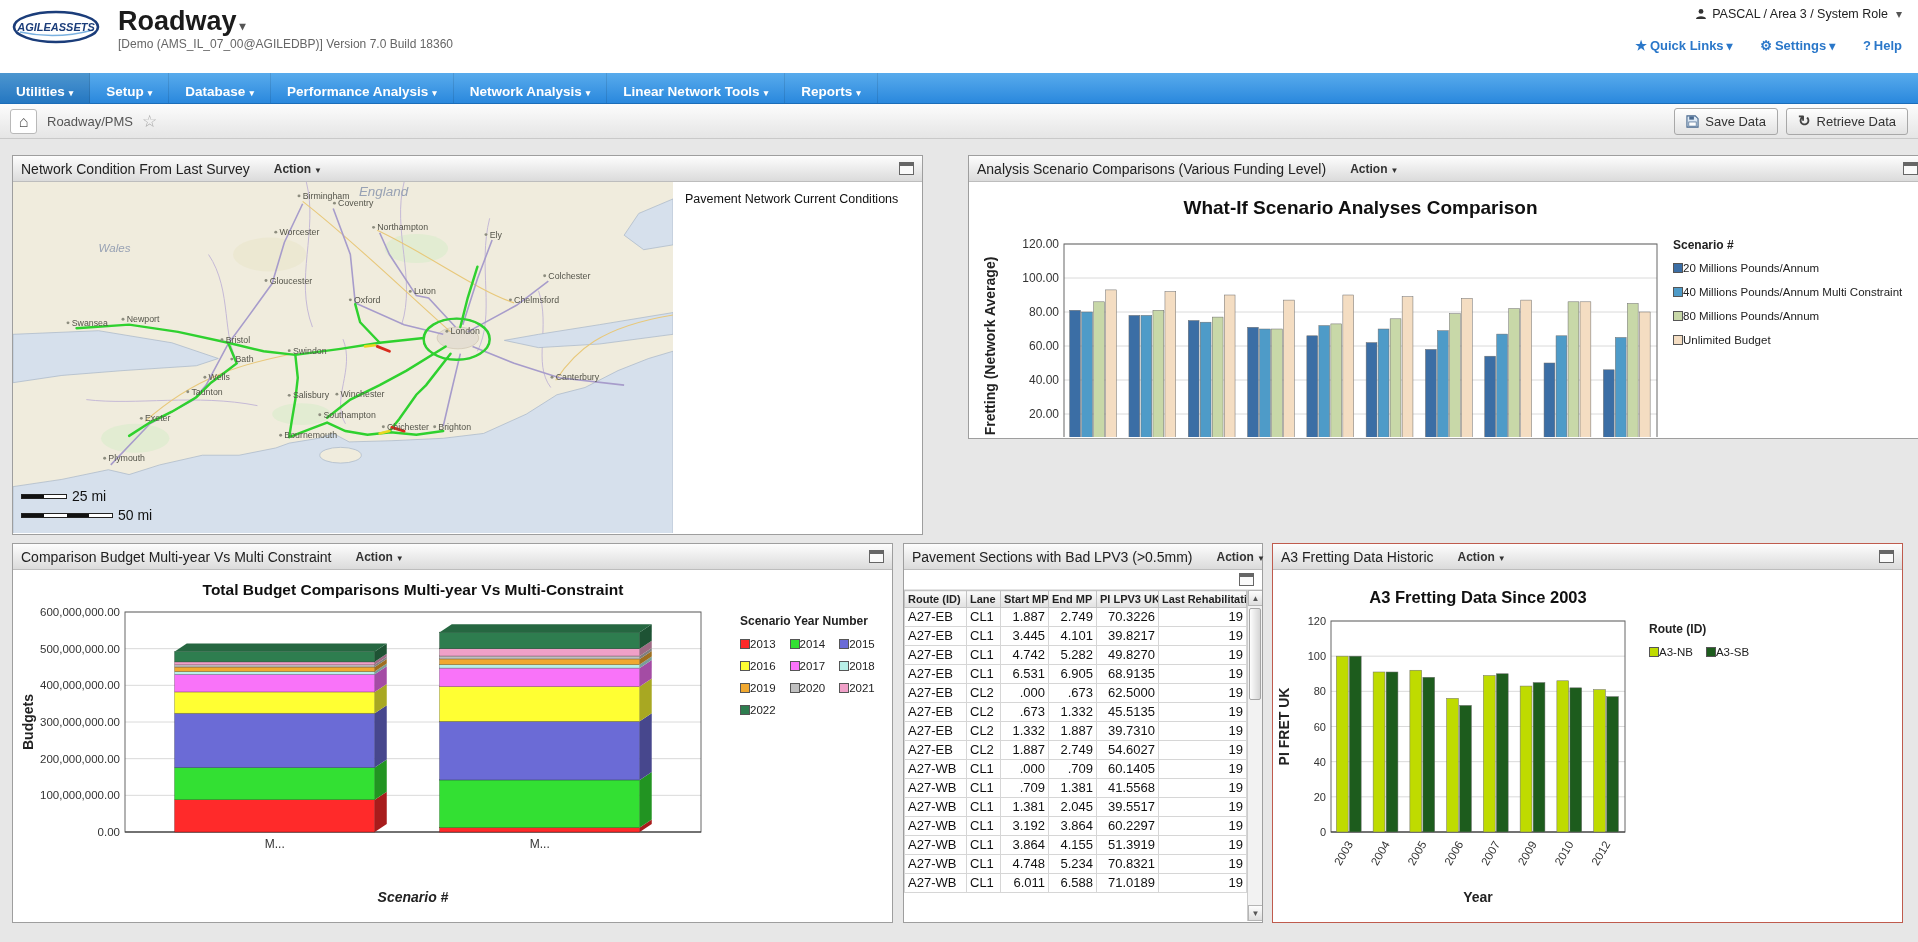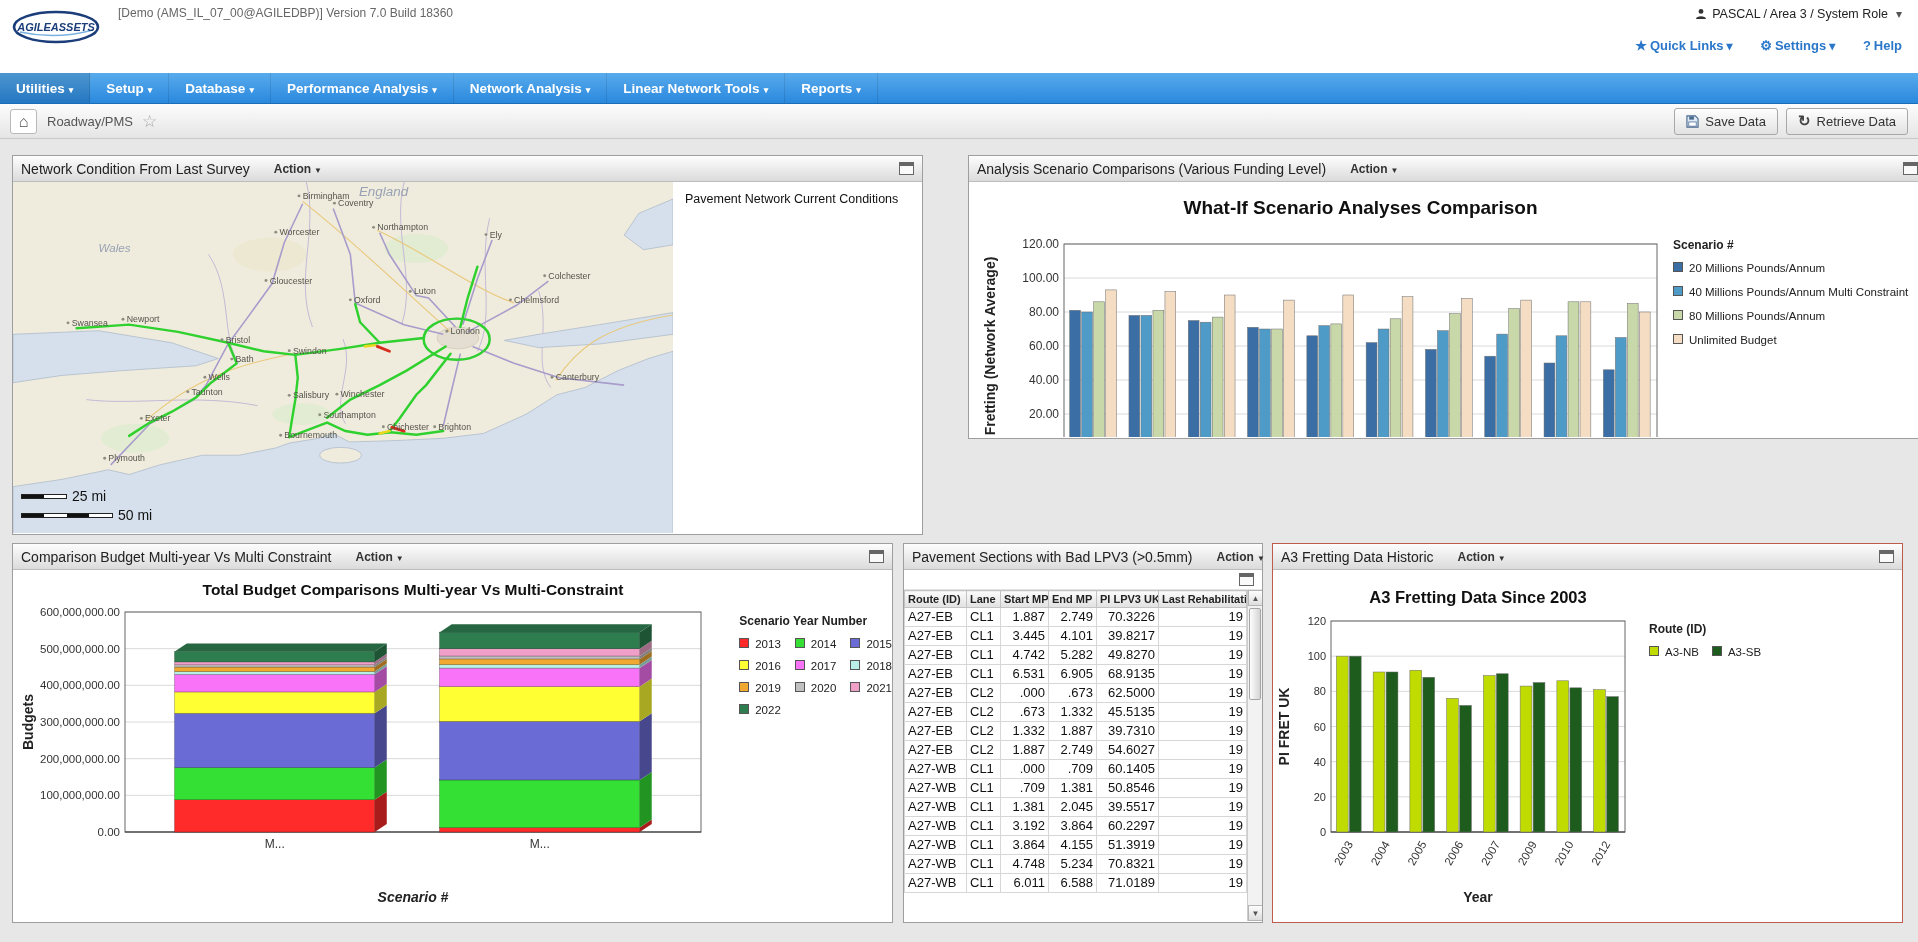--- a/index.html
+++ b/index.html
@@ -14,21 +14,21 @@
 .caret{font-size:12px;color:#555;margin-left:3px}
 .app-subtitle{font-size:12px;color:#666;}
 .header-right{position:absolute;right:16px;top:7px;text-align:right}
 .user-row{font-size:12.5px;color:#222;cursor:pointer;display:flex;align-items:center;gap:5px;justify-content:flex-end}
 .links-row{margin-top:17px;font-size:13px;color:#2a77c9;font-weight:bold}
 .hlink{margin-left:24px;cursor:pointer;white-space:nowrap}
 .hicon{font-size:13px;margin-right:3px}
 .links-row .caret{color:#2a77c9}
 
 .navbar{position:absolute;top:73px;left:0;width:1918px;height:31px;background:linear-gradient(#58abec,#2a88dd);border-bottom:1px solid #1c6db8;display:flex}
-.nav-item{color:#fff;font-weight:bold;font-size:13.5px;padding:0 16px;line-height:31px;cursor:pointer;border-right:1px solid rgba(0,0,0,0.10);white-space:nowrap}
+.nav-item{color:#fff;font-weight:bold;font-size:13.5px;padding:0 16px;line-height:37px;cursor:pointer;border-right:1px solid rgba(0,0,0,0.10);white-space:nowrap}
 .nav-item:first-child{background:rgba(0,0,0,0.12)}
 .ncaret{font-size:9px;margin-left:4px}
 
 .crumbbar{position:absolute;top:104px;left:0;width:1918px;height:35px;background:linear-gradient(#fcfcfc,#e5e5e5);border-bottom:1px solid #c9c9c9;display:flex;align-items:center;padding:0 10px}
 .home-btn{width:27px;height:25px;background:#fff;border:1px solid #b9b9b9;border-radius:3px;text-align:center;line-height:23px;font-size:16px;color:#555;cursor:pointer}
 .crumb-text{font-size:13px;color:#555;margin-left:10px}
 .fav-star{font-size:17px;color:#a8a8a8;margin-left:9px;cursor:pointer}
 .crumb-actions{margin-left:auto;display:flex;gap:8px}
 .tool-btn{display:flex;align-items:center;gap:6px;height:27px;padding:0 11px;background:linear-gradient(#fefefe,#e2e2e2);border:1px solid #a8a8a8;border-radius:3px;font-size:13px;color:#333;font-family:inherit;cursor:pointer}
 .refresh-icon{font-size:15px;color:#444;font-weight:bold}
@@ -49,21 +49,21 @@
 .map-legend-title{font-size:12.5px;color:#111}
 .mlegend-item{display:flex;align-items:center;gap:4px;font-size:12.5px;color:#222;margin-top:4px}
 .scalebar{position:absolute;left:8px;bottom:10px;font-size:14px;color:#111}
 .scale-row{display:flex;align-items:center;gap:5px;margin-top:3px}
 .sbar{height:5px;border:1px solid #222;background:linear-gradient(90deg,#111 50%,#fff 50%)}
 .sbar-25{width:46px}
 .sbar-50{width:92px;background:linear-gradient(90deg,#111 25%,#fff 25%,#fff 50%,#111 50%,#111 75%,#fff 75%)}
 
 .chart-legend{font-size:11.5px;color:#222;flex:none}
 .legend-title{font-weight:bold;font-size:12px;margin-bottom:10px;white-space:nowrap}
-.legend-item{display:flex;align-items:flex-start;gap:6px;white-space:nowrap}
+.legend-item{display:flex;align-items:center;white-space:nowrap}
 .legend-col .legend-items .legend-item{margin-bottom:12px}
 .legend-grid .legend-items{display:grid;grid-template-columns:repeat(3,auto);gap:10px 14px}
 .legend-row .legend-items{display:flex;gap:13px}
 .swatch{width:10px;height:10px;border:1px solid #555;display:inline-block;flex:none}
 #legend-whatif{margin:56px 0 0 4px}
 #legend-budget{margin:44px 0 0 22px}
 #legend-a3{margin:52px 0 0 8px}
 
 .table-topstrip{height:20px;position:relative;border-bottom:1px solid #e4e4e4}
 .table-topstrip .max-icon{top:3px}
@@ -87,20 +87,21 @@
 
 <div class="header">
   <div class="logo">
     <svg width="88" height="36" viewBox="0 0 88 36">
       <ellipse cx="44" cy="18" rx="42" ry="15" fill="#fff" stroke="#1b3d7a" stroke-width="2.6"></ellipse>
       <path d="M8 23 Q44 31 81 21" stroke="#7ab1e0" stroke-width="1.6" fill="none"></path>
       <text x="44" y="22" text-anchor="middle" font-size="11" font-style="italic" font-weight="bold" fill="#1b3d7a">AGILEASSETS</text>
     </svg>
   </div>
   <div class="title-block">
+    <div class="app-title"><span>Roadway</span><span class="caret">▾</span></div>
     <div class="app-subtitle">[Demo (AMS_IL_07_00@AGILEDBP)] Version 7.0 Build 18360</div>
   </div>
   <div class="header-right">
     <div class="user-row">
       <svg width="12" height="12" viewBox="0 0 12 12">
           <circle cx="6" cy="3.4" r="2.4" fill="#333"></circle>
           <path d="M1,11 C1,7.3 11,7.3 11,11 Z" fill="#333"></path>
         </svg>
       <span>PASCAL / Area 3 / System Role</span>
         <span class="caret">▾</span>
@@ -601,21 +602,21 @@
                 <td class="num">.000</td>
                 <td class="num">.709</td>
                 <td class="num">60.1405</td>
                 <td class="num">19</td>
               </tr>
               <tr>
                 <td>A27-WB</td>
                 <td>CL1</td>
                 <td class="num">.709</td>
                 <td class="num">1.381</td>
-                <td class="num">50.8546</td>
+                <td class="num">41.5568</td>
                 <td class="num">19</td>
               </tr>
               <tr>
                 <td>A27-WB</td>
                 <td>CL1</td>
                 <td class="num">1.381</td>
                 <td class="num">2.045</td>
                 <td class="num">39.5517</td>
                 <td class="num">19</td>
               </tr>

